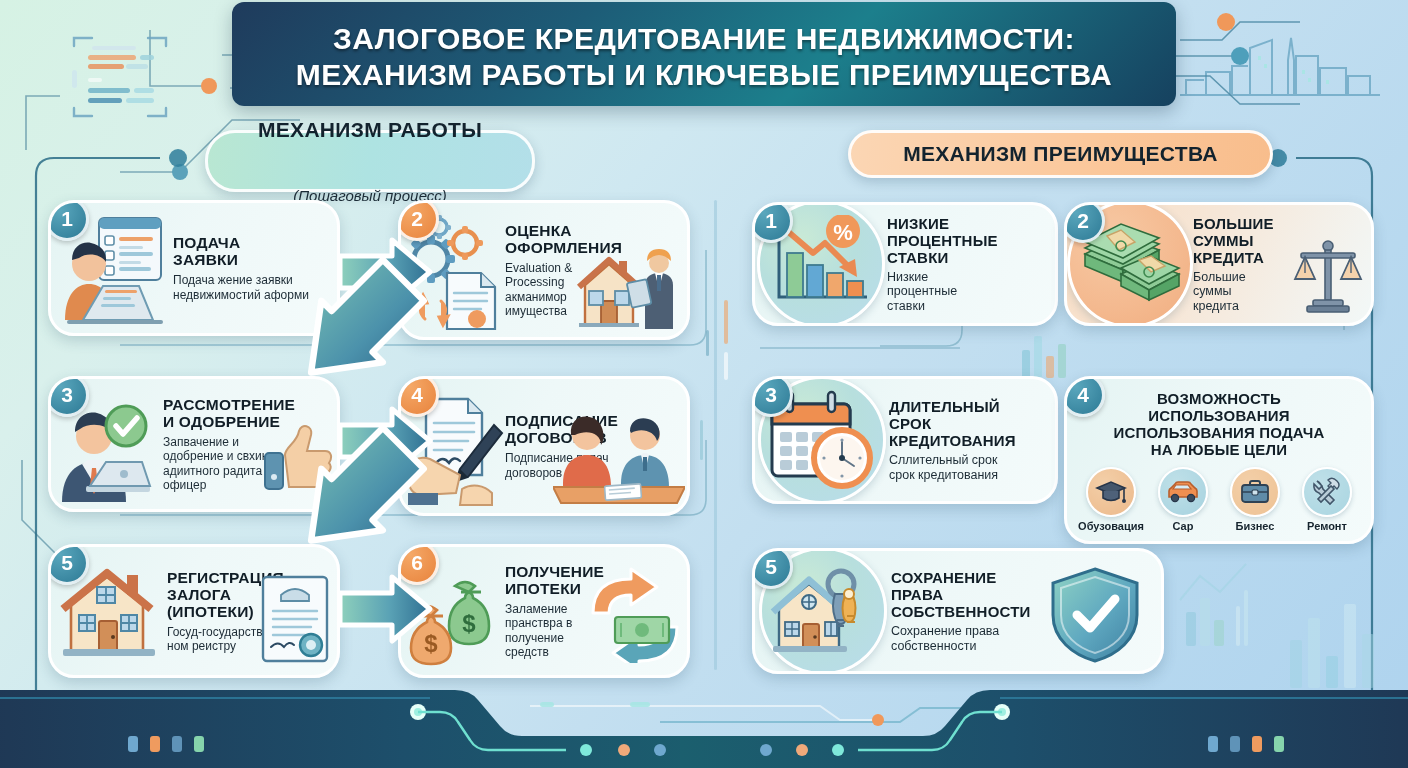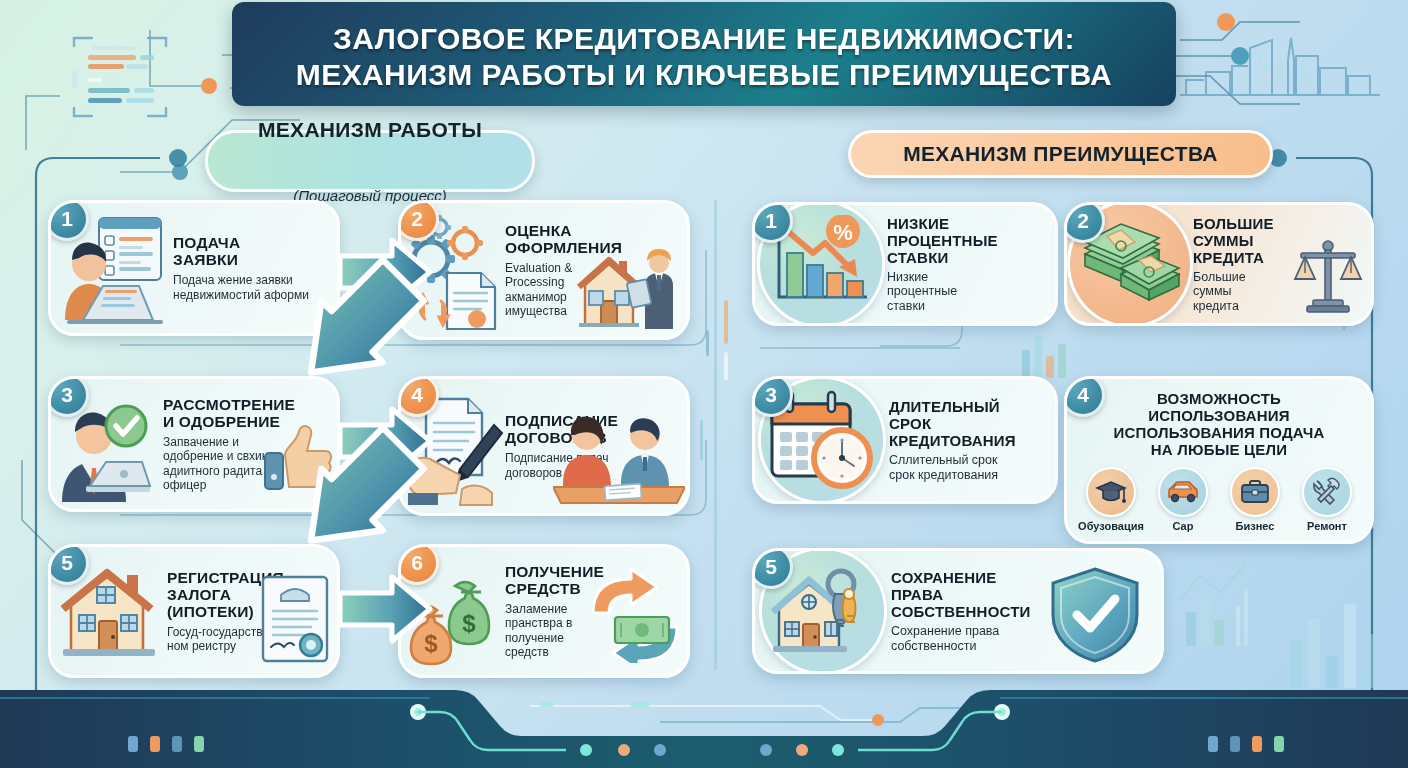--- a/index.html
+++ b/index.html
@@ -520,21 +520,21 @@
           <path d="M52 30 q10 -8 20 0 l-6 6 q4 2 4 6 q16 8 16 28 q0 18 -20 18 q-20 0 -20 -18 q0 -20 16 -28 q0 -4 4 -6 Z" fill="#8cc98f" stroke="#4f9c57" stroke-width="2.6"></path>
           <path d="M58 36 h20" stroke="#4f9c57" stroke-width="3"></path>
           <text x="66" y="76" font-size="24" font-weight="bold" fill="#2f6d3d" text-anchor="middle" font-family="Liberation Sans, sans-serif">$</text>
           <path d="M14 54 q10 -8 20 0 l-6 6 q4 2 4 6 q16 8 16 26 q0 16 -20 16 q-20 0 -20 -16 q0 -18 16 -26 q0 -4 4 -6 Z" fill="#efa96e" stroke="#cf7f3f" stroke-width="2.6"></path>
           <path d="M20 60 h20" stroke="#cf7f3f" stroke-width="3"></path>
           <text x="28" y="96" font-size="24" font-weight="bold" fill="#9a5a23" text-anchor="middle" font-family="Liberation Sans, sans-serif">$</text>
         </svg>
       </div>
       <div class="txt" style="padding-right:98px;">
         <div class="c-title">ПОЛУЧЕНИЕ</div>
-        <div class="c-title">СРЕДСТВ</div>
+        <div class="c-title">ИПОТЕКИ</div>
         <div class="c-desc">Заламение пранствра в получение средств</div>
       </div>
       <svg style="position:absolute;right:2px;bottom:12px;" width="100" height="96" viewBox="0 0 100 96">
         <path d="M8 46 q0 -34 38 -34 l0 -10 l26 18 l-26 18 l0 -10 q-22 0 -22 18 Z" fill="#ef9b5f" stroke="#ffffff" stroke-width="3" stroke-linejoin="round"></path>
         <path d="M92 60 q0 34 -38 34 l0 10 l-26 -18 l26 -18 l0 10 q22 0 22 -18 Z" fill="#5aa5b8" stroke="#ffffff" stroke-width="3" stroke-linejoin="round"></path>
         <rect x="30" y="50" width="54" height="26" rx="3" fill="#9fd6a6" stroke="#4f9c57" stroke-width="2.2"></rect>
         <circle cx="57" cy="63" r="7" fill="#6fba7c"></circle>
         <path d="M36 56 v14 M78 56 v14" stroke="#6fba7c" stroke-width="2"></path>
       </svg>
     </div>

